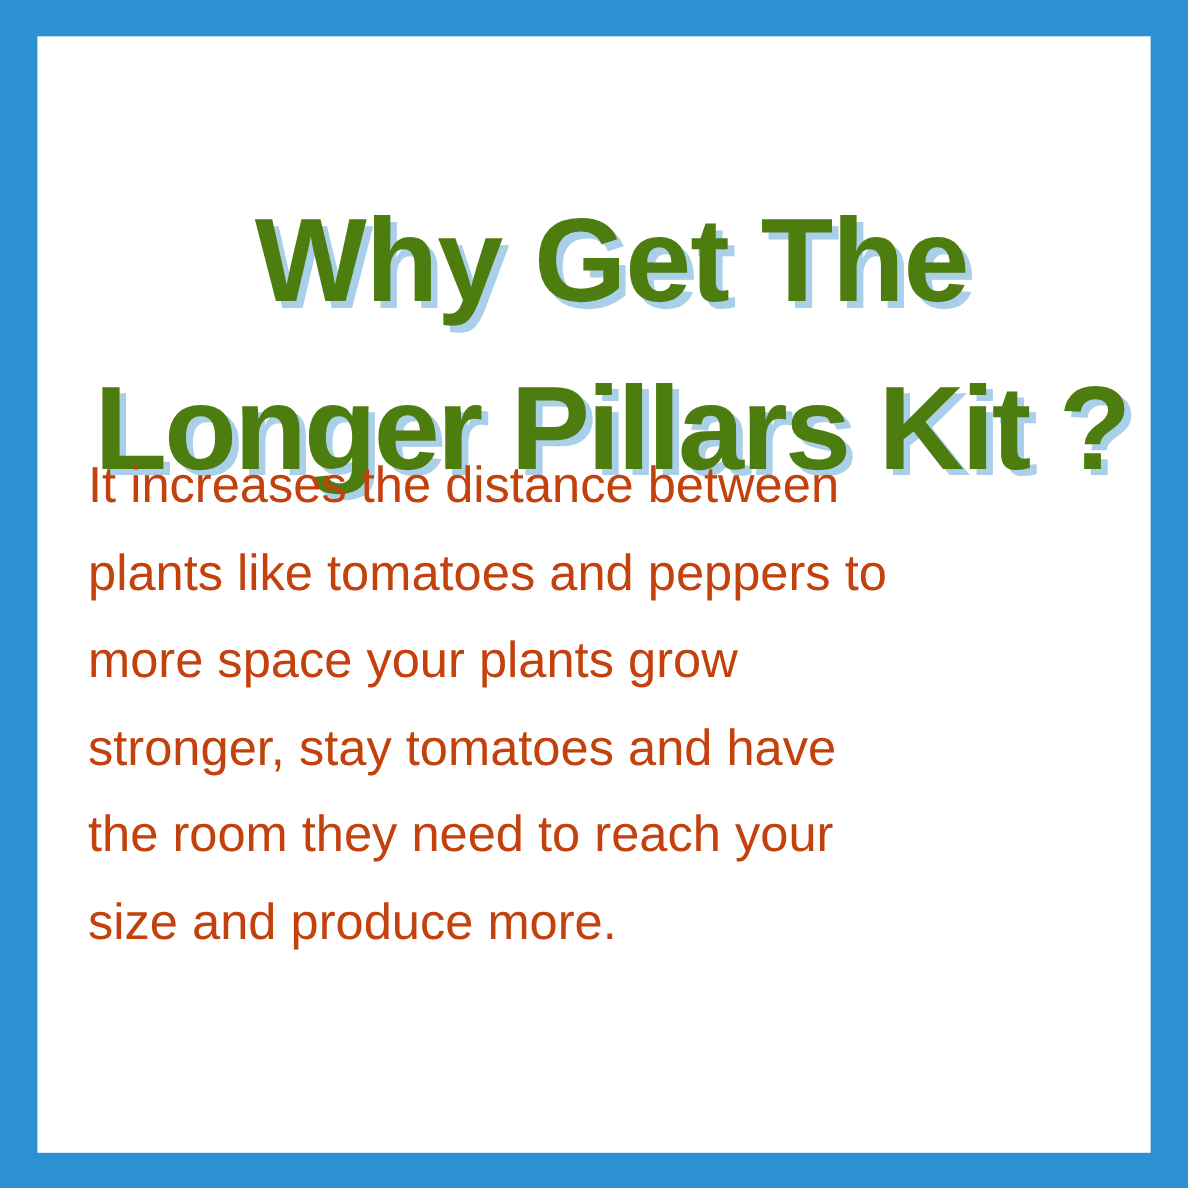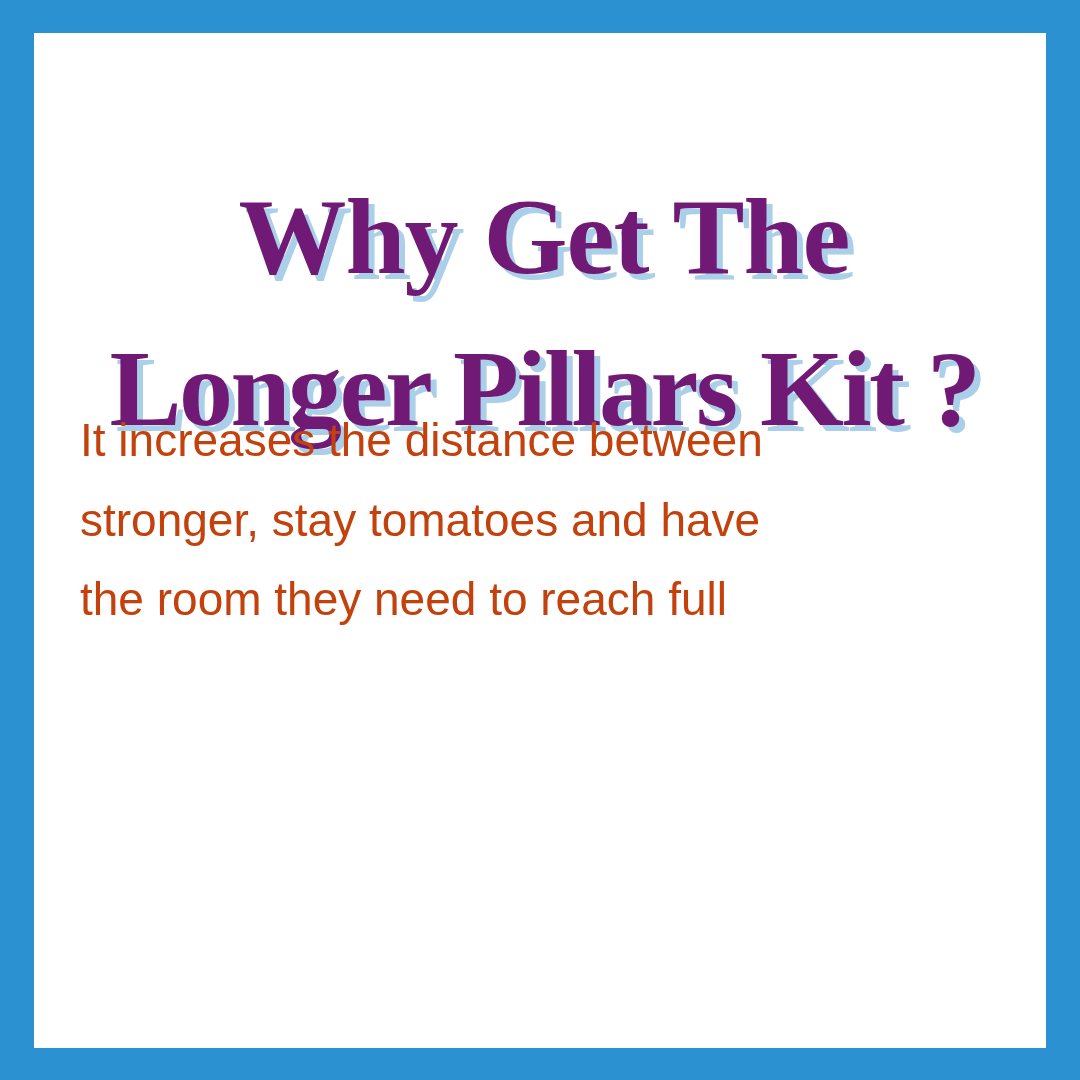--- a/index.html
+++ b/index.html
@@ -28,30 +28,30 @@
     top: 33px;
     width: 1012px;
     height: 1015px;
     background: #FFFFFF;
     box-sizing: border-box;
     overflow: hidden;
   }
 
   #headline {
     position: absolute;
-    left: 4px;
+    left: 16px;
     top: 56px;
     width: 1012px;
     text-align: center;
-    font-family: Liberation Serif, serif;
+    font-family: Liberation Sans, sans-serif;
     font-weight: 700;
     font-size: 108px;
     line-height: 152px;
     letter-spacing: -1px;
-    color: #701a75;
+    color: #4d7c0f;
     text-shadow: 6px 6px 0 #A9CFE9;
     white-space: nowrap;
   }
 
   #headline .hl-line {
     display: block;
   }
 
   #headline .hl-line-2 {
     letter-spacing: -2.5px;
@@ -82,19 +82,22 @@
 
   <div id="card">
 
     <h1 id="headline">
       <span class="hl-line hl-line-1">Why Get The</span>
       <span class="hl-line hl-line-2">Longer Pillars Kit ?</span>
     </h1>
 
     <div id="bodycopy">
       <span class="body-line">It increases the distance between</span>
+      <span class="body-line">plants like tomatoes and peppers to</span>
+      <span class="body-line">more space your plants grow</span>
       <span class="body-line">stronger, stay tomatoes and have</span>
-      <span class="body-line">the room they need to reach full</span>
+      <span class="body-line">the room they need to reach your</span>
+      <span class="body-line">size and produce more.</span>
     </div>
 
   </div>
 
 </div>
 
 </body></html>

